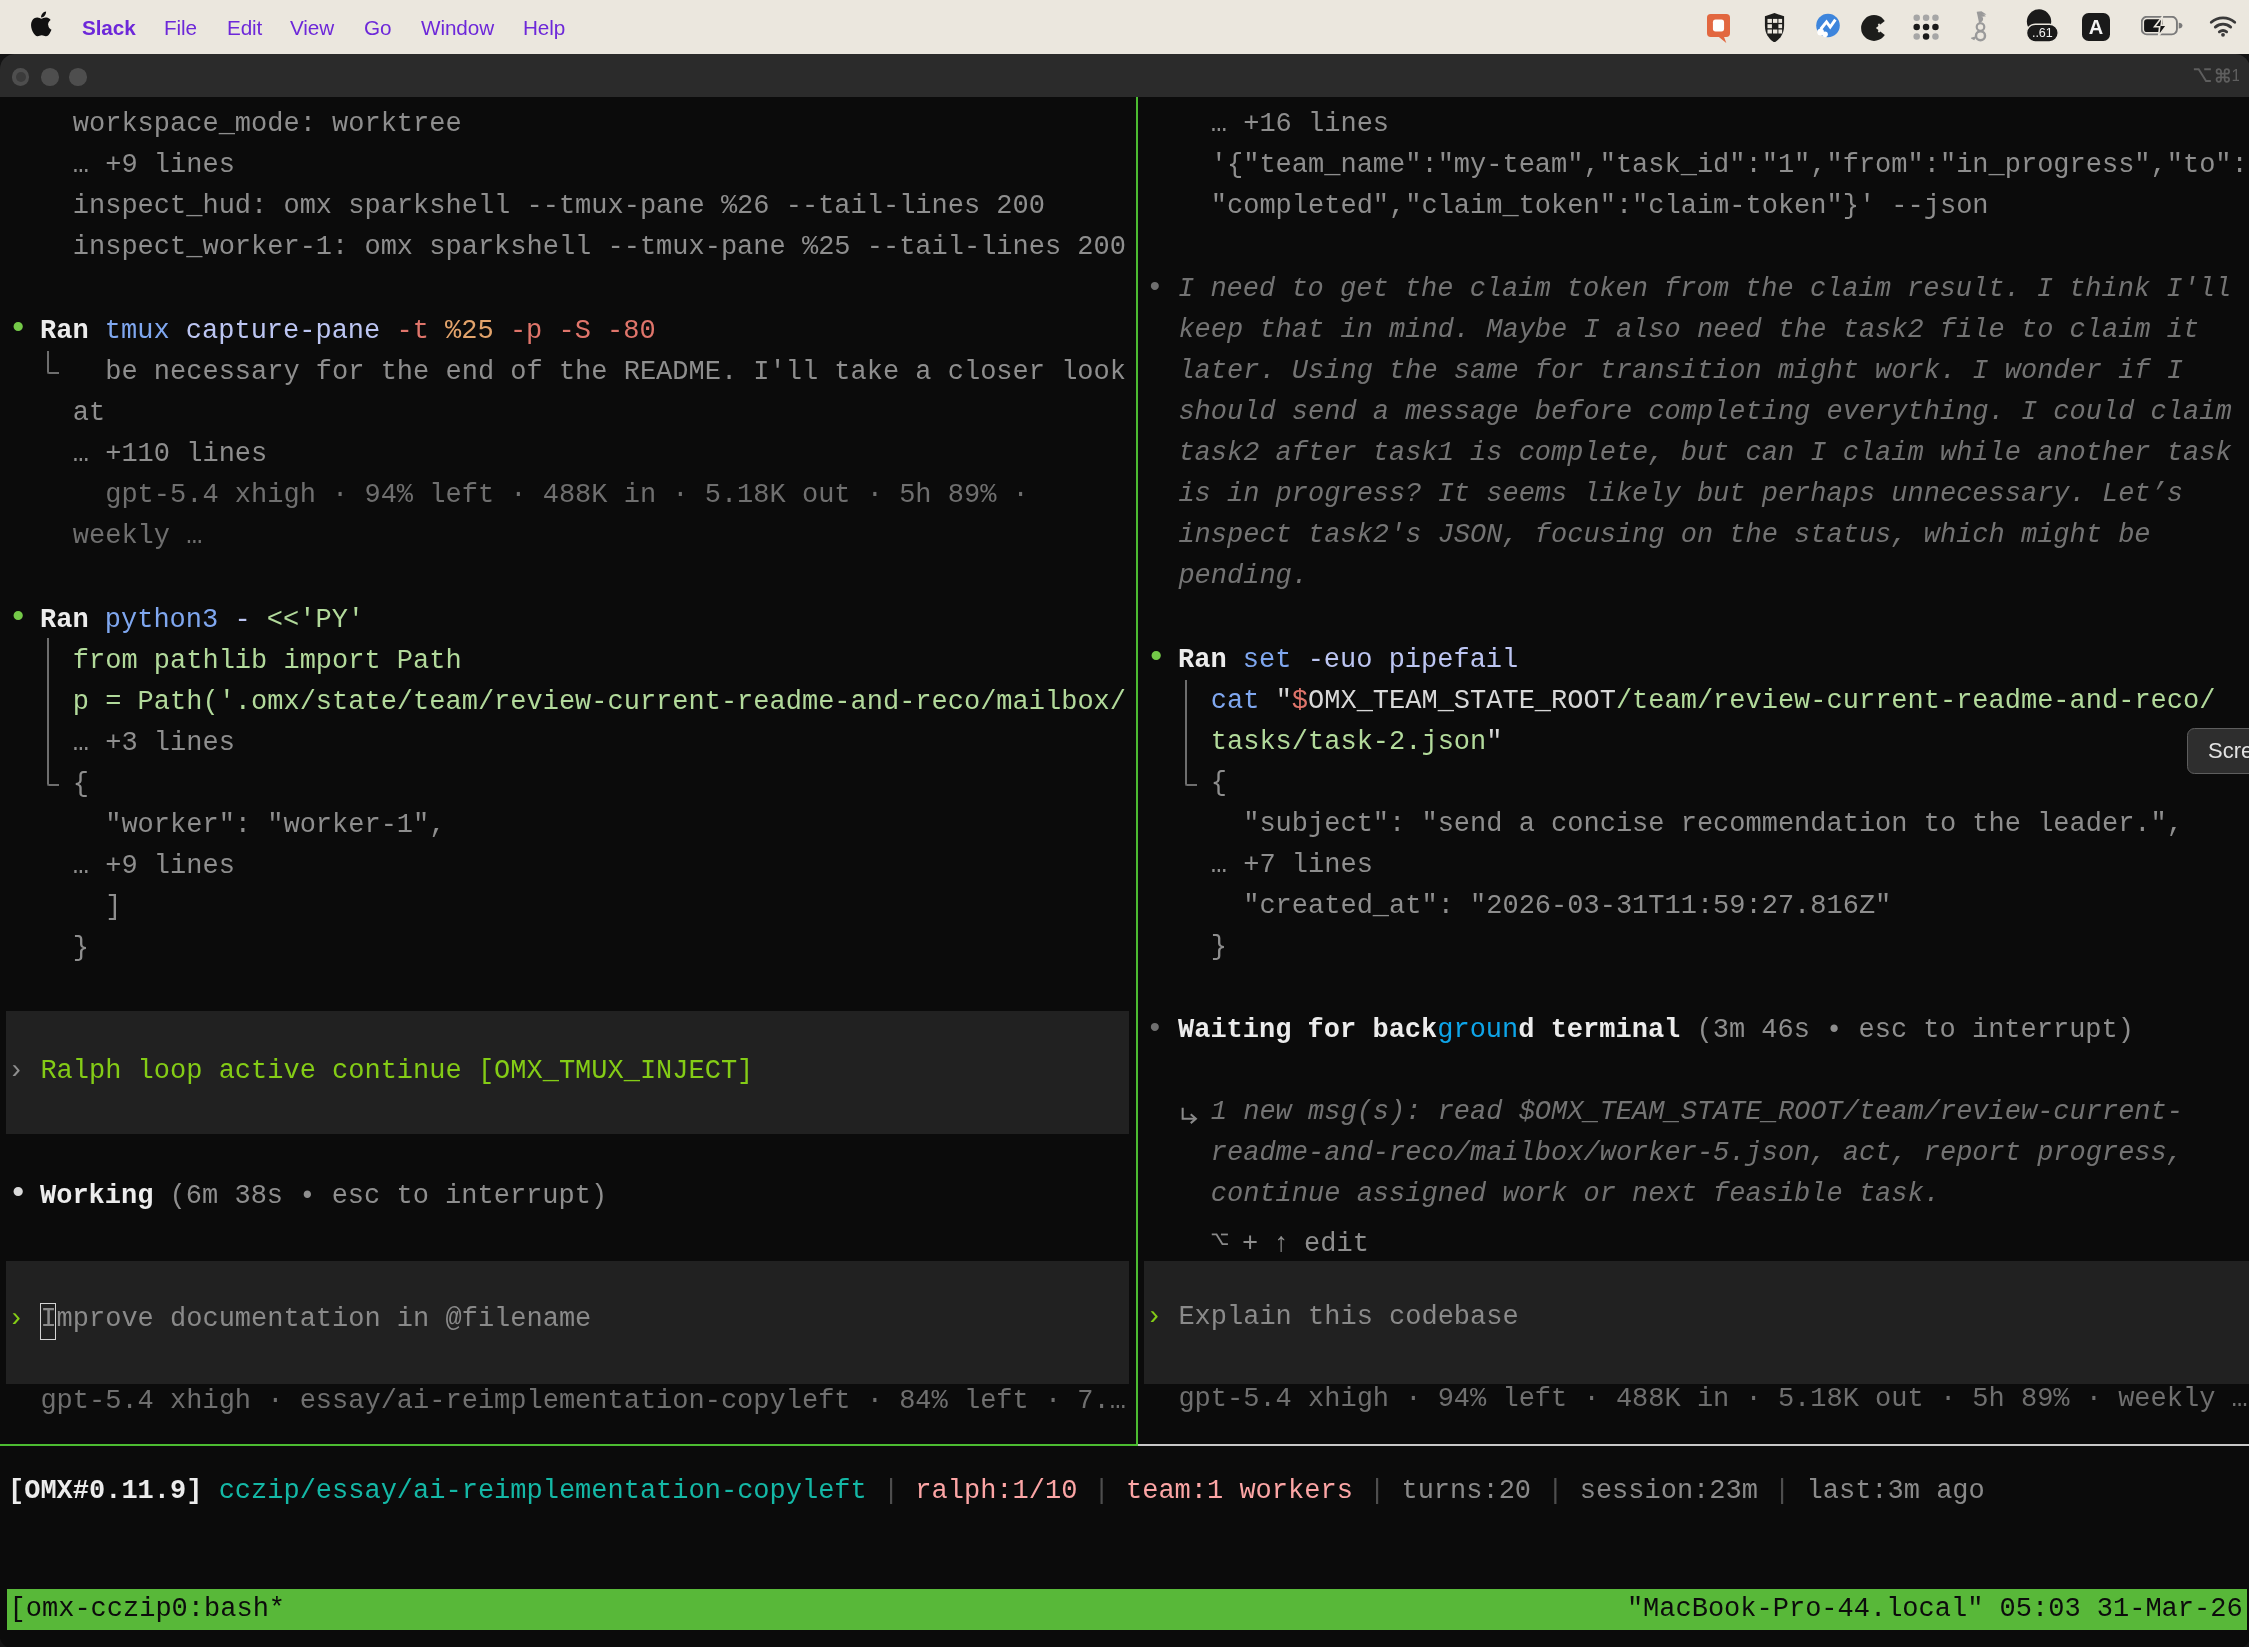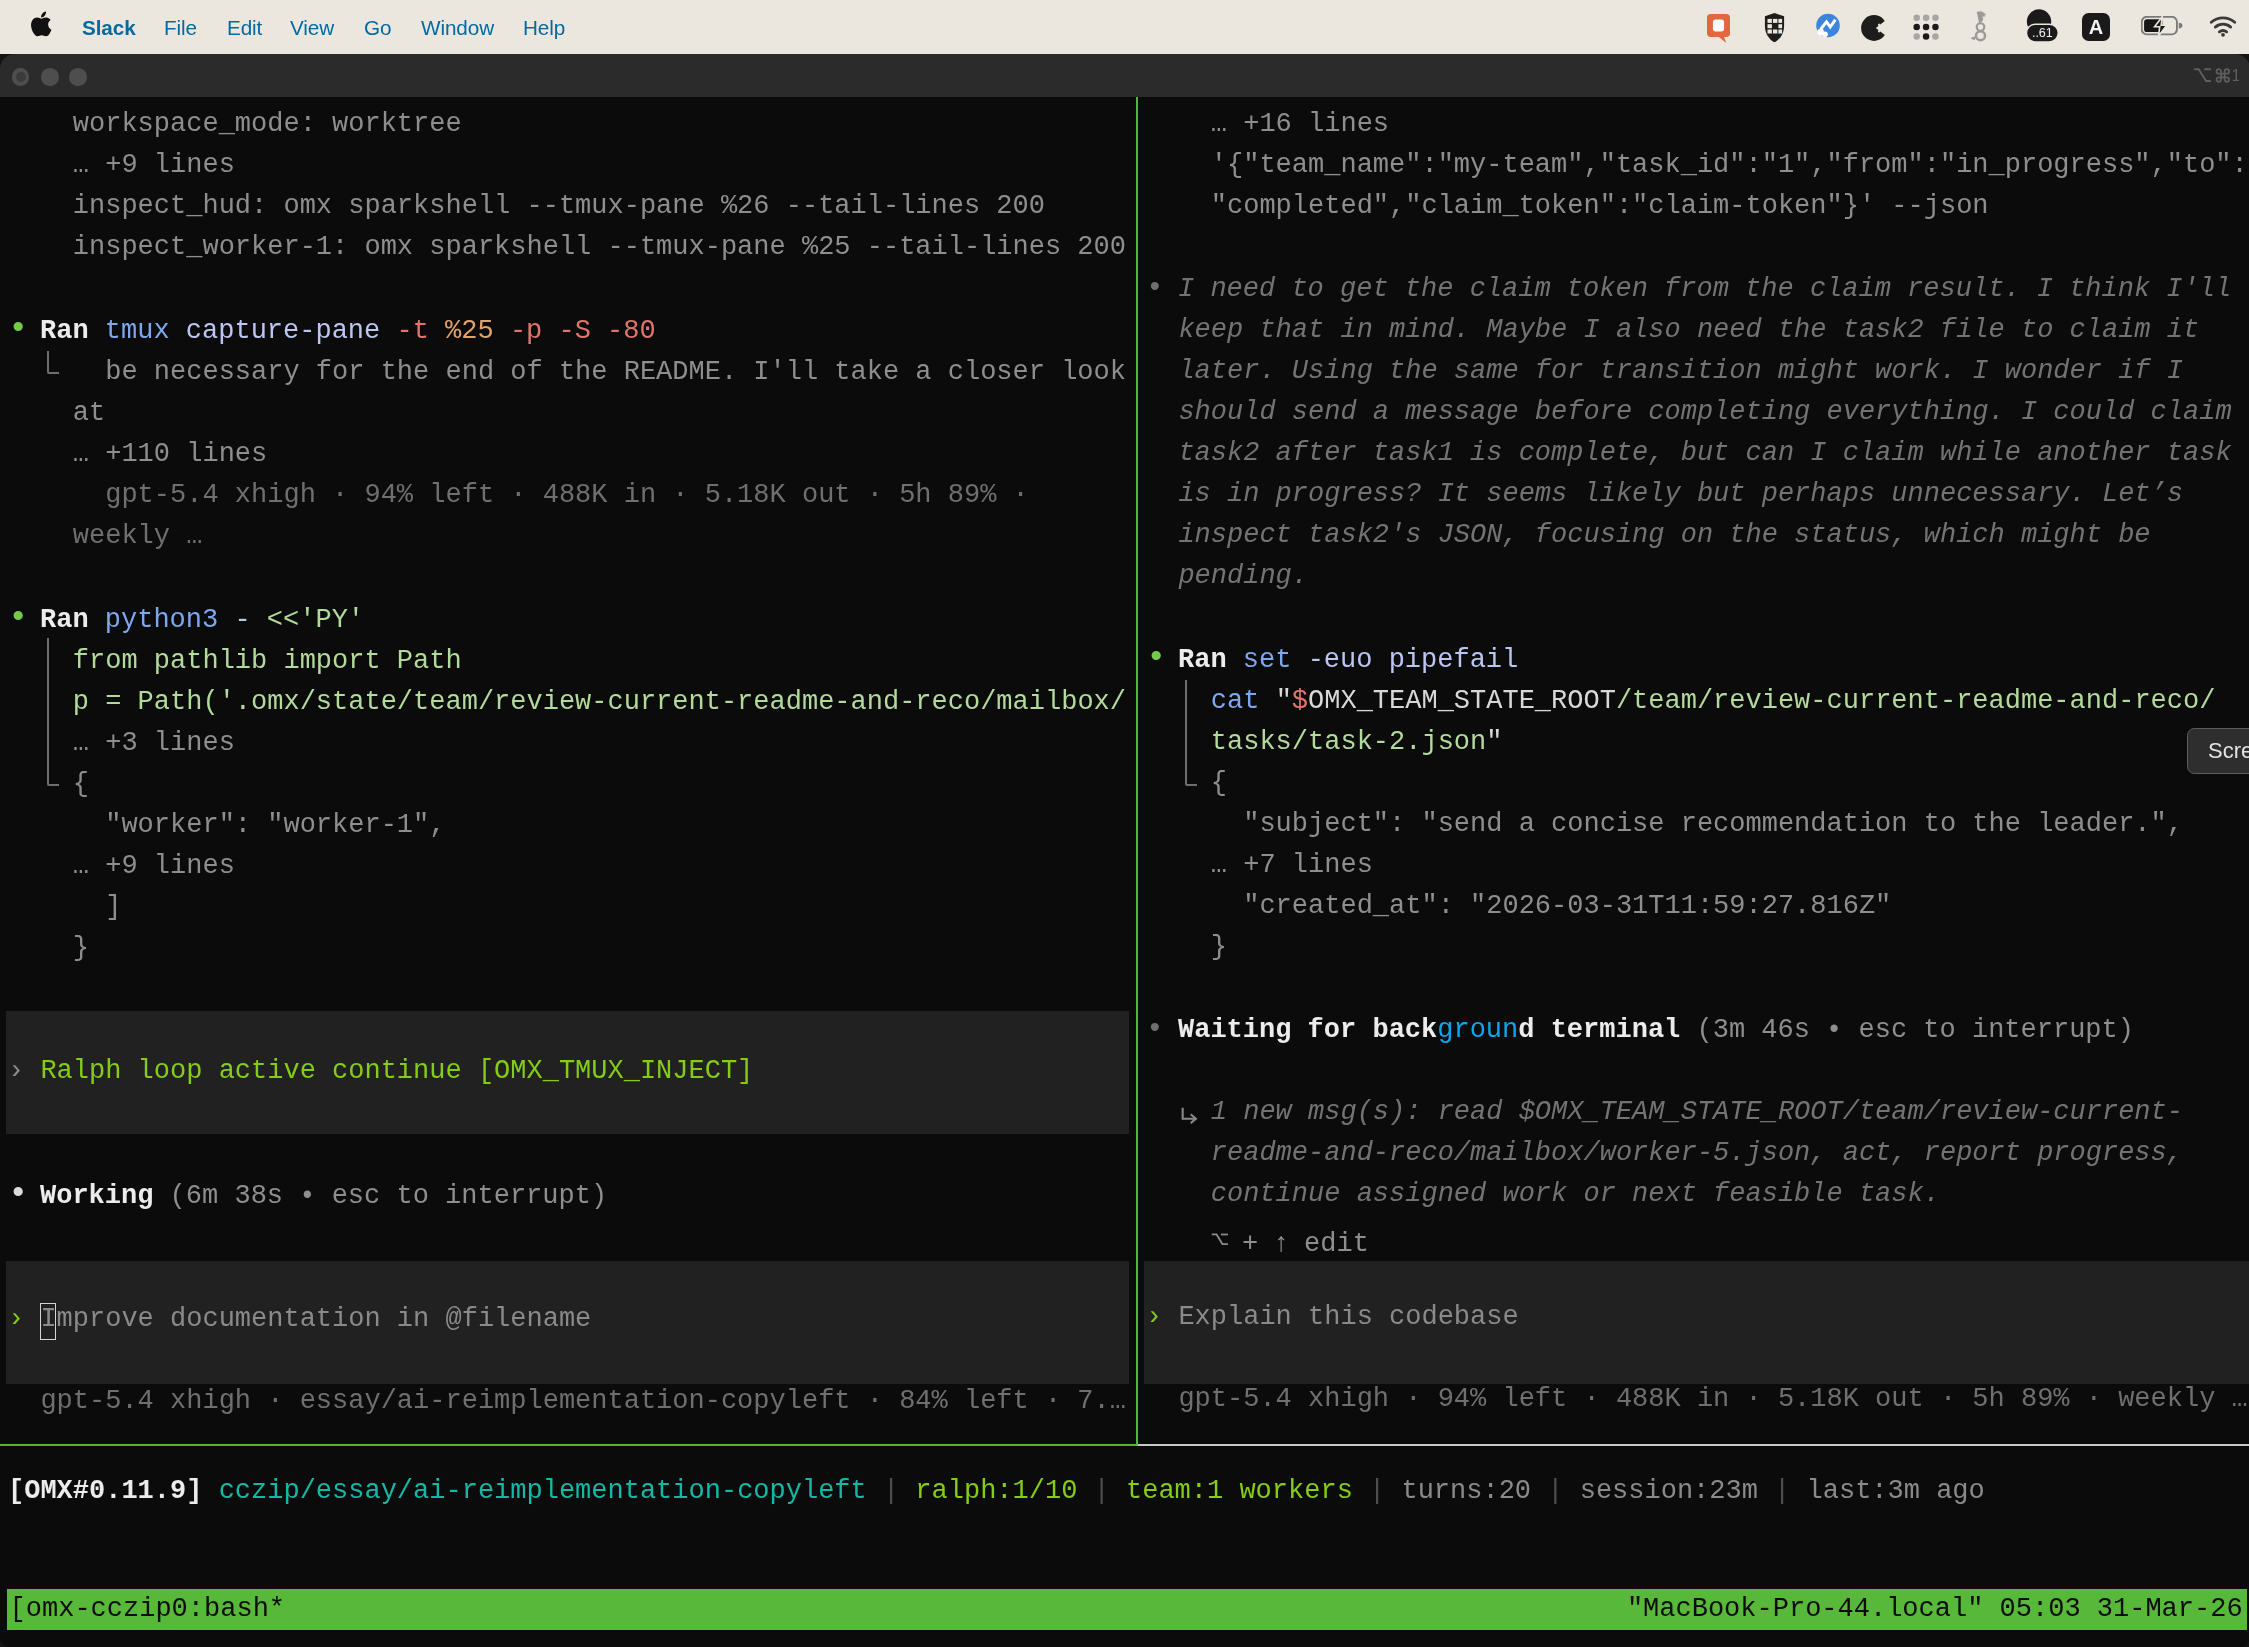--- a/index.html
+++ b/index.html
@@ -1,16 +1,16 @@
 <!DOCTYPE html>
 <html style="font-size:11.8px"><head><meta charset="utf-8"><style>
 *{margin:0;padding:0;box-sizing:border-box}
 html,body{width:2250px;height:1648px;background:#141414;overflow:hidden;position:relative;font-family:"Liberation Sans",sans-serif}
 #menubar{position:absolute;left:0;top:0;width:2250px;height:54px;background:#EBE7DE}
-.mi{position:absolute;top:0;height:68px;line-height:56px;font-size:20.7px;color:#0369a1;letter-spacing:-0.1px}
+.mi{position:absolute;top:0;height:68px;line-height:56px;font-size:20.7px;color:#6d28d9;letter-spacing:-0.1px}
 #window{position:absolute;left:0;top:54px;width:2250px;height:1594px;background:#0B0B0B;border-radius:14.8px 14.8px 11.8px 11.8px;overflow:hidden}
 #titlebar{position:absolute;left:0;top:0;width:2250px;height:43px;background:#2B2B2B}
 .tl{position:absolute;top:14px;width:17.7px;height:17.7px;border-radius:50%;background:#4E4E4E}
 #wtitle{position:absolute;top:0;width:100%;text-align:center;line-height:44px;font-size:22px;font-weight:bold;color:#9E9E9E}
 pre{position:absolute;font-family:"Liberation Mono",monospace;font-size:27px;line-height:41px;color:#8E8E8E;margin:0}
 .w{color:#ECECEC;font-weight:bold}
 .wb{color:#D9D9D9}
 .wt{color:#D8D8D8}
 .g{color:#8E8E8E}
 .d{color:#6F6F6F}
@@ -19,21 +19,21 @@
 .br{color:#84cc16}
 .gb{color:#74C948}
 .blt{display:inline-block;width:32px;font-size:34px}
 .bltm{display:inline-block;width:32px;font-size:29.5px}
 .bl{color:#7FA7EF}
 .lv{color:#BCC5F2}
 .rd{color:#E0756B}
 .or{color:#E2A36B}
 .cg{color:#B2DA9B}
 .cy{color:#14b8a6}
-.sg{color:#84cc16}
+.sg{color:#fca5a5}
 .ph{color:#8A8A8A}
 .sh{color:#0ea5e9;font-weight:normal}
 .it{color:#737373;font-style:italic}
 .ibox{position:absolute;background:#212121}
 .conn{position:absolute;border-left:2.2px solid #6E6E6E;border-bottom:2.2px solid #6E6E6E;border-bottom-left-radius:2.2px}
 </style></head>
 <body>
 <div id="menubar">
 <svg style="position:absolute;left:30px;top:9.6px" width="22" height="28" viewBox="0 0 17 21">
       <path fill="#111" d="M13.9 11.1c0-2.4 2-3.6 2.1-3.7-1.1-1.7-2.9-1.9-3.5-1.9-1.5-.2-2.9.9-3.7.9-.8 0-1.9-.9-3.2-.86-1.6 0-3.1 1-4 2.4-1.7 3-0.4 7.3 1.2 9.7.8 1.2 1.8 2.5 3.1 2.4 1.2-.05 1.7-.8 3.2-.8 1.5 0 1.9.8 3.2.77 1.3 0 2.2-1.2 3-2.4.9-1.4 1.3-2.7 1.3-2.8-.03-.01-2.5-1-2.5-3.8zM11.4 3.9c.7-.8 1.1-1.9 1-3-1 .04-2.1.65-2.8 1.5-.6.7-1.2 1.9-1 3 1.1.1 2.2-.6 2.9-1.5z"></path>

